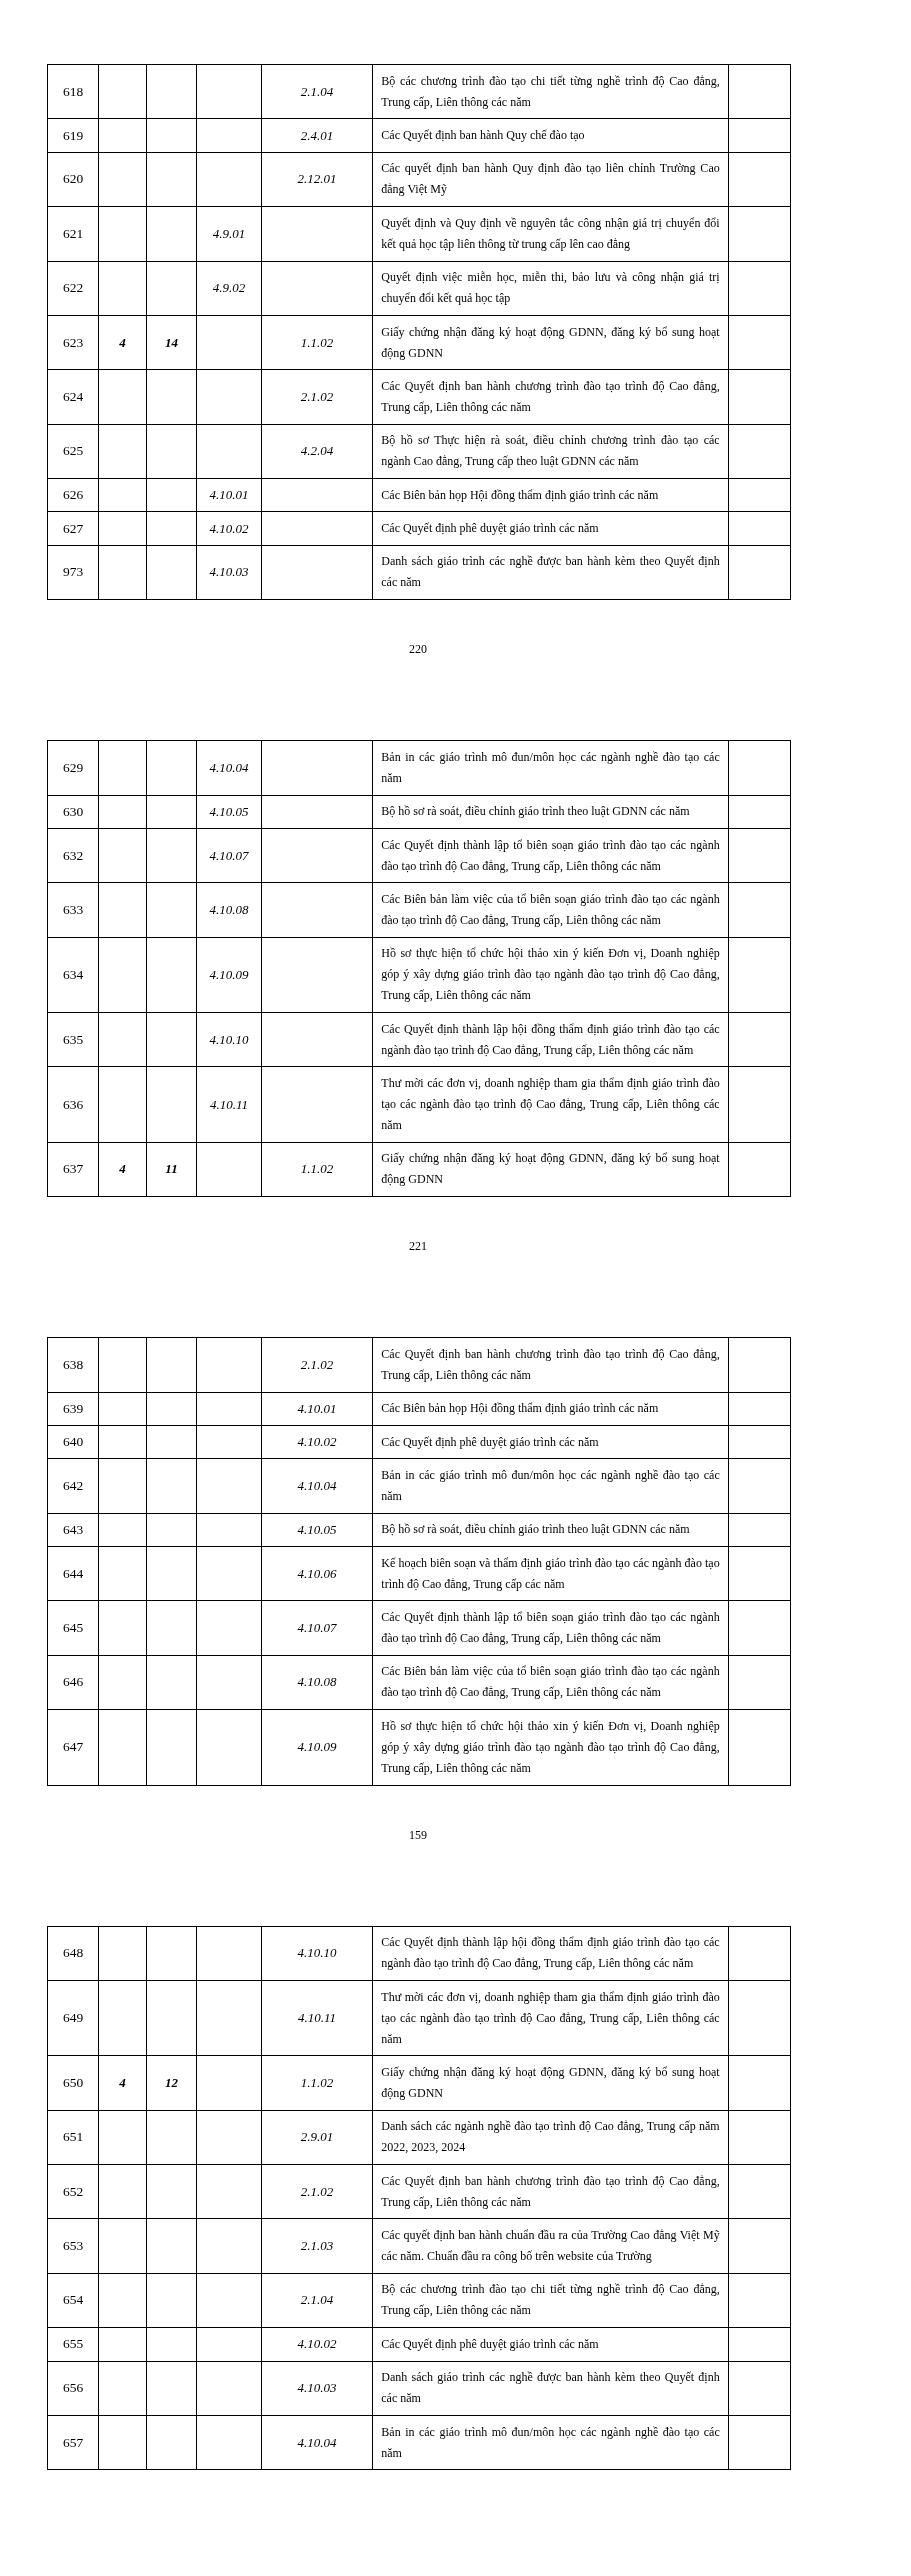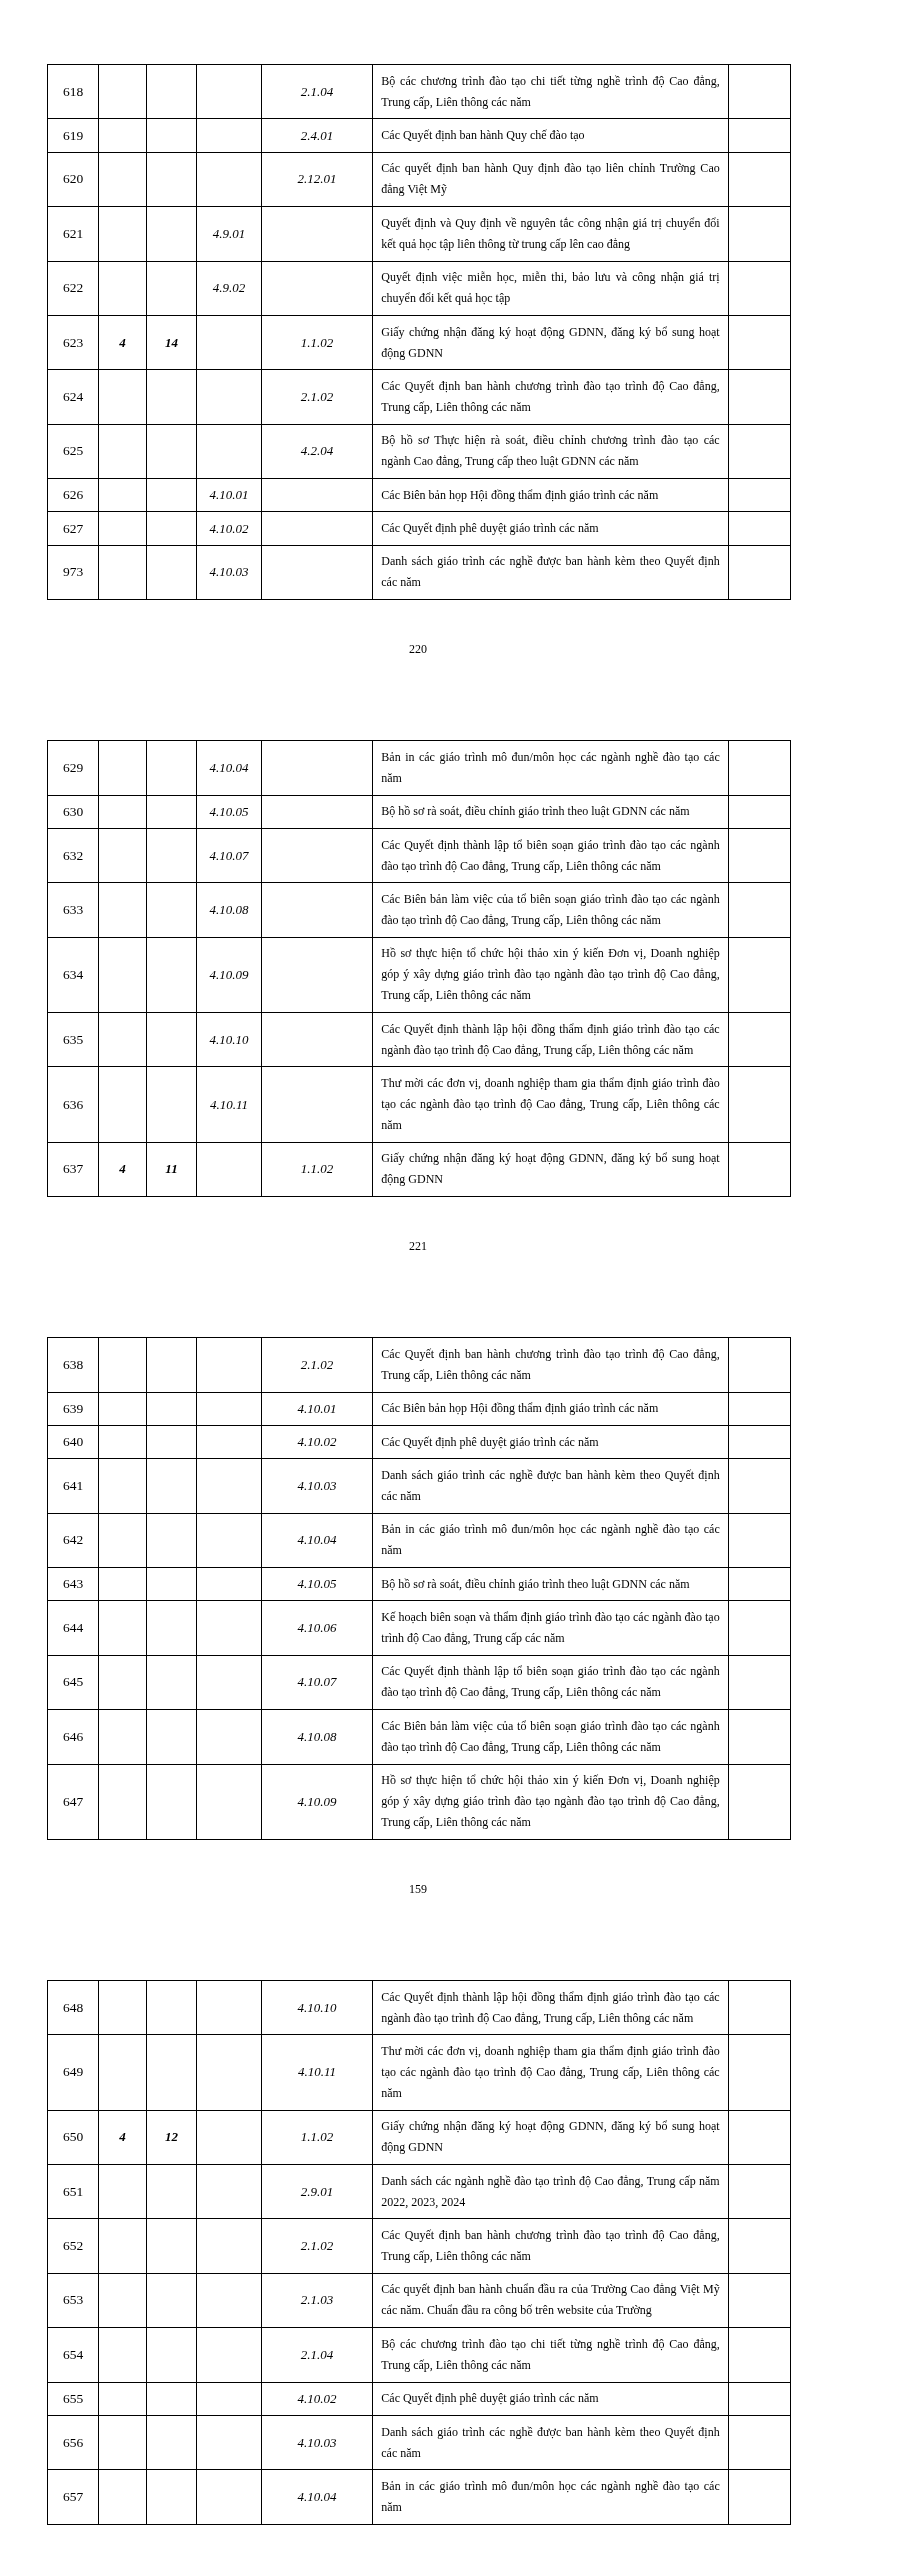--- a/index.html
+++ b/index.html
@@ -319,29 +319,20 @@
             <tr>
               <td class="stt">640</td>
               <td class="grp"></td>
               <td class="seq"></td>
               <td class="codea"></td>
               <td class="codeb">4.10.02</td>
               <td class="desc">Các Quyết định phê duyệt giáo trình các năm</td>
               <td class="note"></td>
             </tr>
             <tr>
-              <td class="stt">641</td>
-              <td class="grp"></td>
-              <td class="seq"></td>
-              <td class="codea"></td>
-              <td class="codeb">4.10.03</td>
-              <td class="desc">Danh sách giáo trình các nghề được ban hành kèm theo Quyết định các năm</td>
-              <td class="note"></td>
-            </tr>
-            <tr>
               <td class="stt">642</td>
               <td class="grp"></td>
               <td class="seq"></td>
               <td class="codea"></td>
               <td class="codeb">4.10.04</td>
               <td class="desc">Bản in các giáo trình mô đun/môn học các ngành nghề đào tạo các năm</td>
               <td class="note"></td>
             </tr>
             <tr>
               <td class="stt">643</td>

